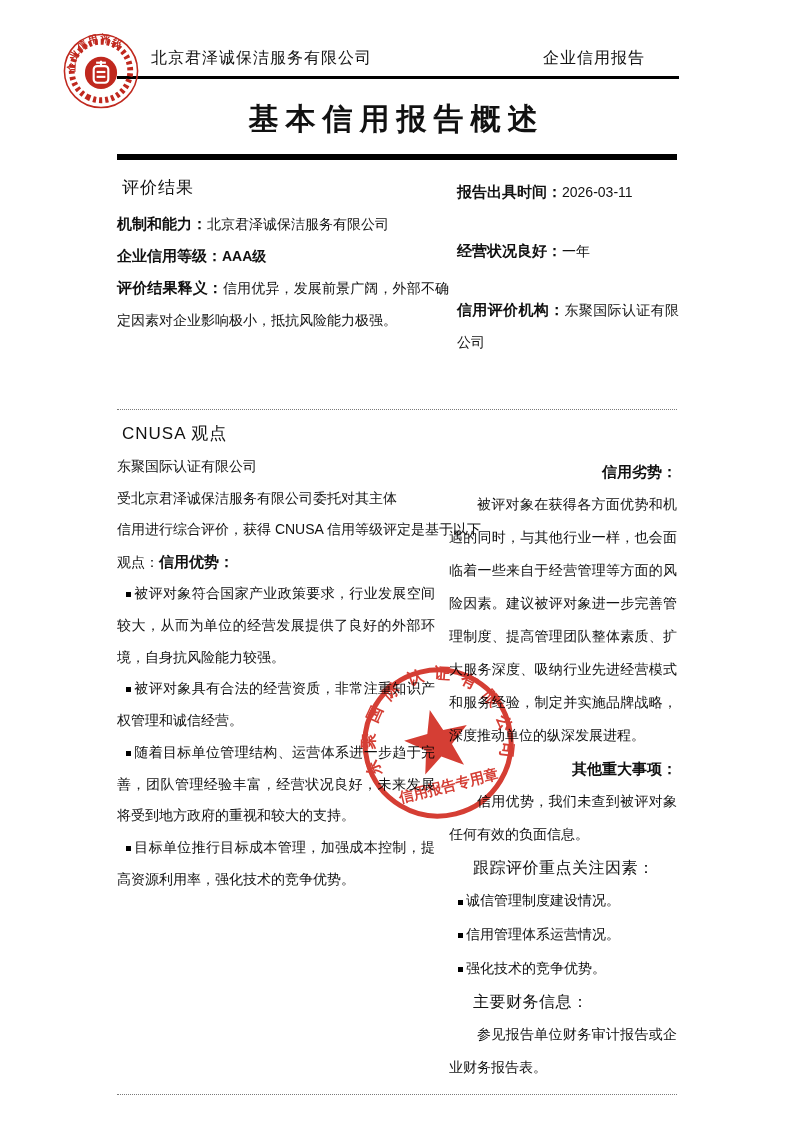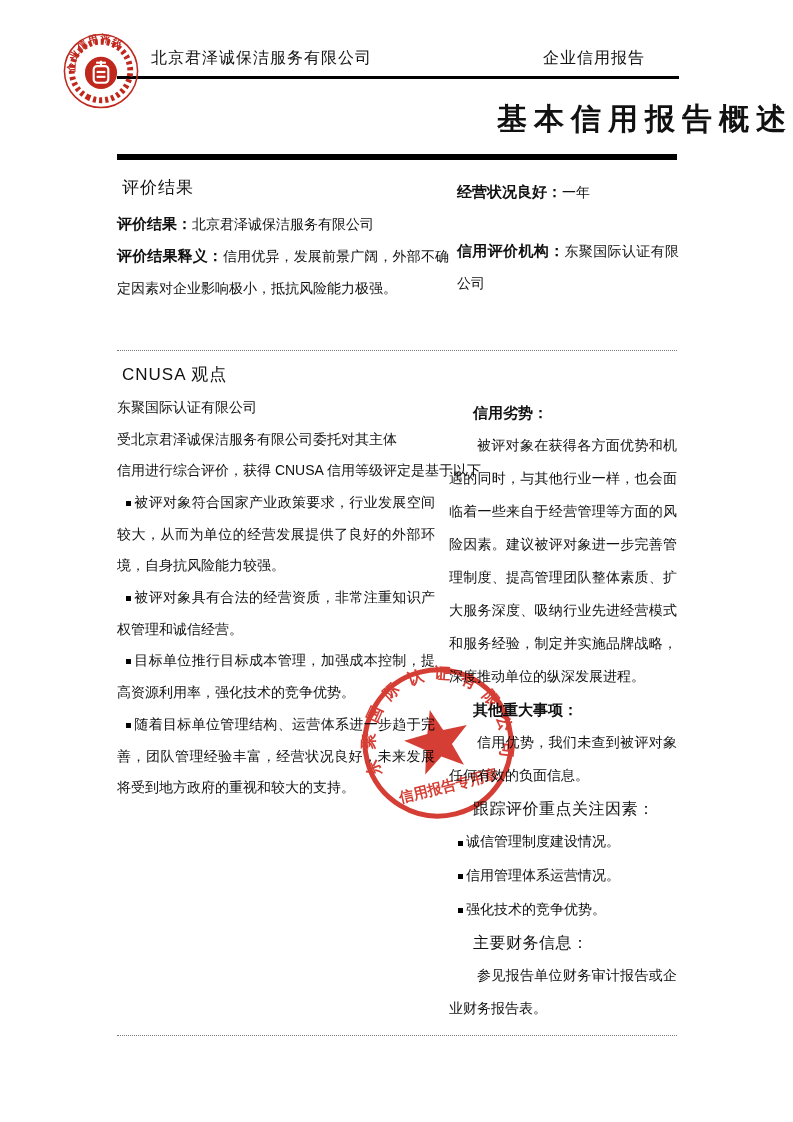--- a/index.html
+++ b/index.html
@@ -14,21 +14,21 @@
   
   .header { position:relative; margin:34px 114px 0 117px; }
   .logo { position:absolute; left:-55px; top:-2px; width:78px; height:78px; }
   .header-row { display:flex; justify-content:space-between; align-items:flex-end;
                 padding:14px 0 7px 34px; }
   .header-company { font-size:16px; letter-spacing:1px; }
   .header-doctype { font-size:16px; letter-spacing:1px; margin-right:34px;text-align:right; }
   .header-line { height:3px; border-top:2px solid #000; border-bottom:1px solid #000; }
 
   
-  .title { text-align:right; font-size:30px; font-weight:700; letter-spacing:7px;
+  .title { text-align:center; font-size:30px; font-weight:700; letter-spacing:7px;
            margin-top:20px; }
   .title-line { margin:14px 116px 0 117px; height:4px;
                 border-top:3px solid #000; border-bottom:3px solid #000; }
 
   
   .eval { display:flex; margin:16px 114px 0 117px; }
   .eval-left { width:332px; }
   .eval-right { flex:1; padding-left:8px; }
   .section-heading { font-size:17px; font-weight:400; letter-spacing:1px; padding-left:5px; }
   .eval-left .section-heading { margin-bottom:9px;font-family:Liberation Serif, serif; }
@@ -44,21 +44,21 @@
   .cnusa .section-heading { margin-bottom:6px; }
   .cols { display:flex; }
   .col-left { width:318px; font-size:14px; line-height:31.5px; }
   .col-right { width:228px; margin-left:14px; font-size:14px; line-height:33px; margin-top:4px; }
   .col-left p, .col-right p { margin:0; }
   .intro-line { white-space:nowrap; }
   .bullet { text-indent:0; text-align:justify; }
   .mk { display:inline-block; width:17px; padding-left:9px; vertical-align:middle; }
   .mk::before { content:""; display:inline-block; width:5px; height:5px; background:#000;
                 vertical-align:middle; }
-  .b-head { font-weight:700; font-size:15px; text-indent:24px; }
+  .b-head { font-weight:700; font-size:15px; text-indent:24px;text-align:right; }
   .r-head { font-size:16px; text-indent:24px; letter-spacing:0.5px; }
   .indent { text-indent:28px; text-align:justify; }
   .vp-bold { font-weight:700; font-size:15px; }
 
   
   .seal { position:absolute; left:358px; top:629px; width:160px; height:160px;
           transform:rotate(-14deg); opacity:0.88; mix-blend-mode:multiply;
           pointer-events:none; }
 </style>
 </head>
@@ -92,56 +92,65 @@
     <div class="header-line"></div>
   </div>
 
   <div class="title">基本信用报告概述</div>
   <div class="title-line"></div>
 
   <div class="eval">
     <div class="eval-left">
       <div class="section-heading">评价结果</div>
       <p class="eval-row">
-        <span class="lbl">评价结果：</span><span>北京君泽诚保洁服务有限公司</span>
+        <span class="lbl">机制和能力：</span><span>北京君泽诚保洁服务有限公司</span>
+      </p>
+      <p class="eval-row">
+        <span class="lbl">企业信用等级：</span><span class="bold-val">AAA级</span>
       </p>
       <p class="eval-row">
         <span class="lbl">评价结果释义：</span><span>信用优异，发展前景广阔，外部不确定因素对企业影响极小，抵抗风险能力极强。</span>
       </p>
     </div>
     <div class="eval-right">
+      <p class="eval-row">
+        <span class="lbl">报告出具时间：</span><span>2026-03-11</span>
+      </p>
       <p class="eval-row">
         <span class="lbl">经营状况良好：</span><span>一年</span>
       </p>
       <p class="eval-row">
         <span class="lbl">信用评价机构：</span><span>东聚国际认证有限公司</span>
       </p>
     </div>
   </div>
 
   <div class="dotted"></div>
 
   <div class="cnusa">
     <div class="section-heading">CNUSA 观点</div>
     <div class="cols">
       <div class="col-left">
         <p class="intro-line">东聚国际认证有限公司</p>
         <p class="intro-line">受北京君泽诚保洁服务有限公司委托对其主体</p>
         <p class="intro-line">信用进行综合评价，获得 CNUSA 信用等级评定是基于以下</p>
+        <p>
+          <span>观点：</span><span class="vp-bold">信用优势：</span>
+        </p>
         <p class="bullet">
           <span class="mk"></span><span>被评对象符合国家产业政策要求，行业发展空间较大，从而为单位的经营发展提供了良好的外部环境，自身抗风险能力较强。</span>
         </p>
         <p class="bullet">
           <span class="mk"></span><span>被评对象具有合法的经营资质，非常注重知识产权管理和诚信经营。</span>
         </p>
         <p class="bullet">
-          <span class="mk"></span><span>目标单位推行目标成本管理，加强成本控制，提高资源利用率，强化技术的竞争优势。</span>
+          <span class="mk"></span><span>随着目标单位管理结构、运营体系进一步趋于完善，团队管理经验丰富，经营状况良好，未来发展将受到地方政府的重视和较大的支持。</span>
         </p>
         <p class="bullet">
-          <span class="mk"></span><span>随着目标单位管理结构、运营体系进一步趋于完善，团队管理经验丰富，经营状况良好，未来发展将受到地方政府的重视和较大的支持。</span>
+          <span class="mk"></span><span>目标单位推行目标成本管理，加强成本控制，提高资源利用率，强化技术的竞争优势。</span>
         </p>
       </div>
 
       <div class="col-right">
         <p class="b-head">信用劣势：</p>
         <p class="indent">被评对象在获得各方面优势和机遇的同时，与其他行业一样，也会面临着一些来自于经营管理等方面的风险因素。建议被评对象进一步完善管理制度、提高管理团队整体素质、扩大服务深度、吸纳行业先进经营模式和服务经验，制定并实施品牌战略，深度推动单位的纵深发展进程。</p>
         <p class="b-head">其他重大事项：</p>
         <p class="indent">信用优势，我们未查到被评对象任何有效的负面信息。</p>
         <p class="r-head">跟踪评价重点关注因素：</p>
         <p class="bullet">

